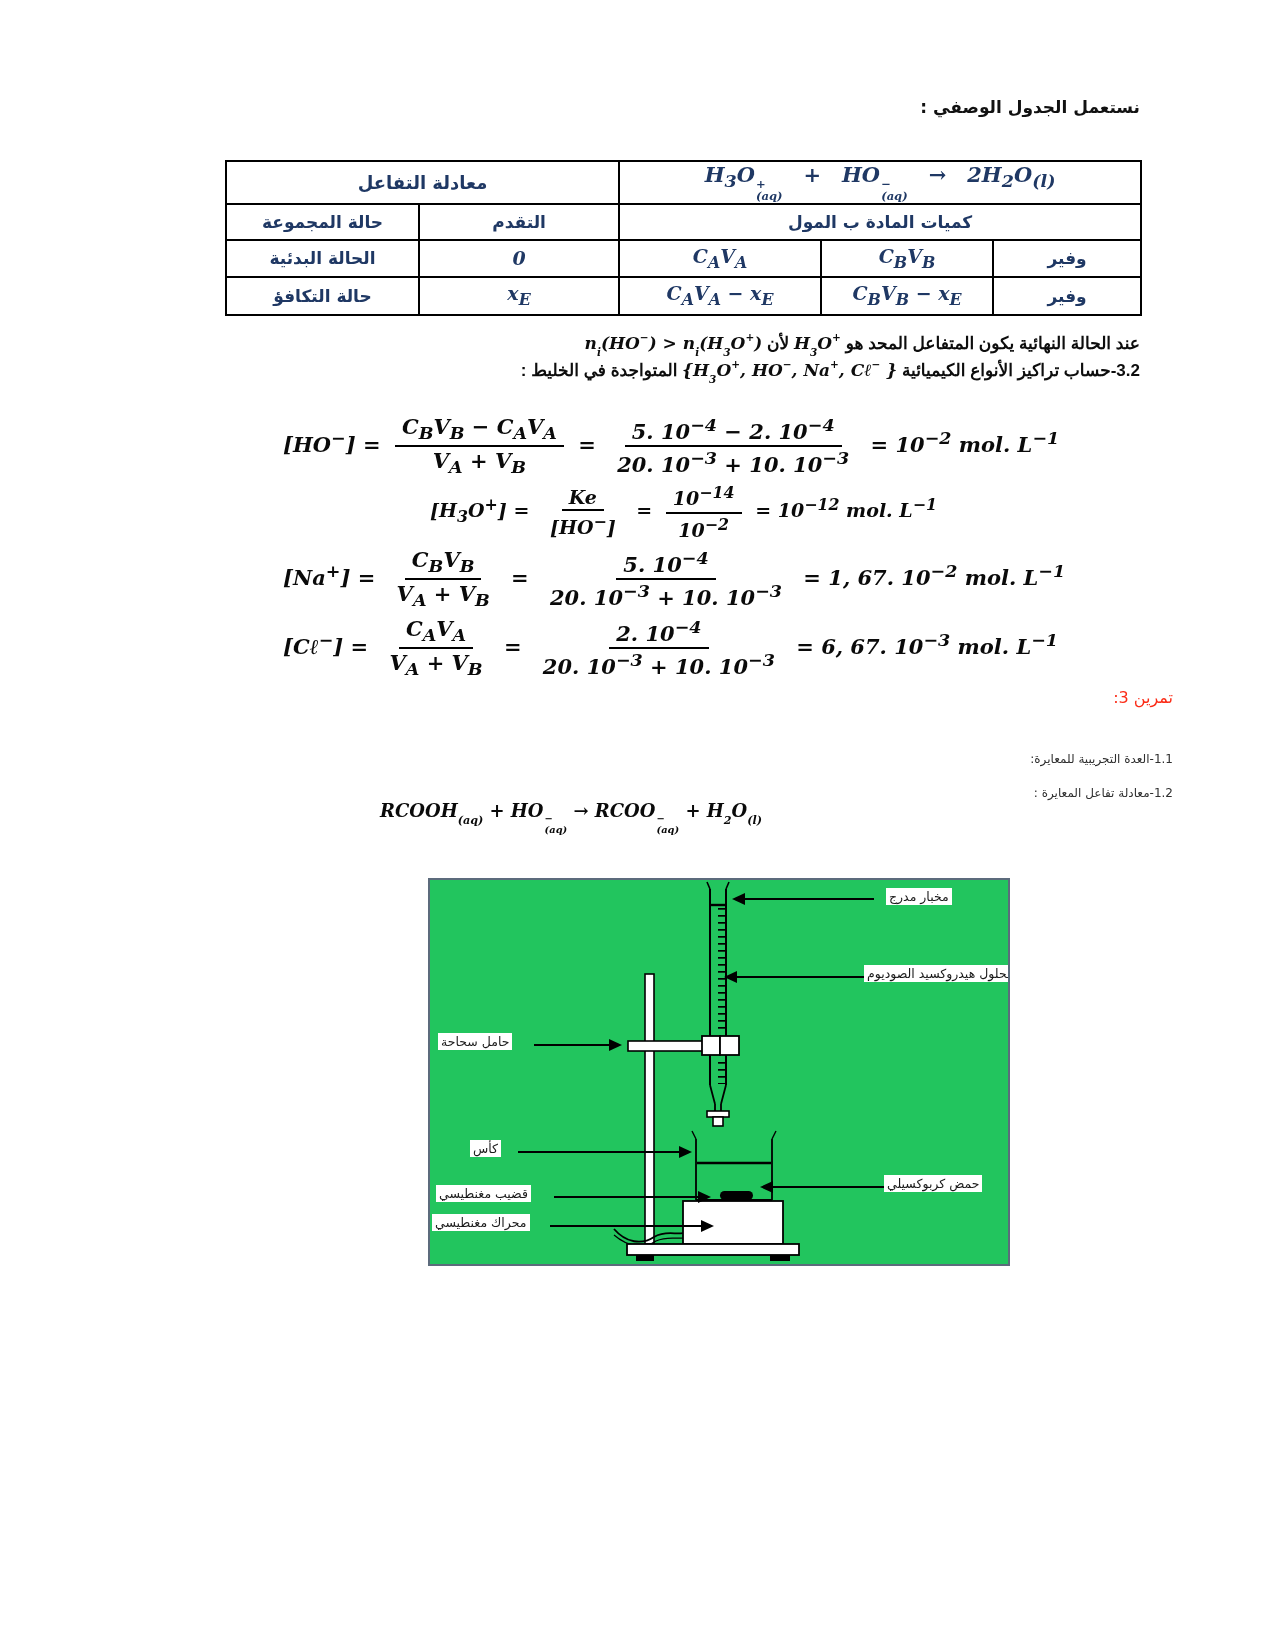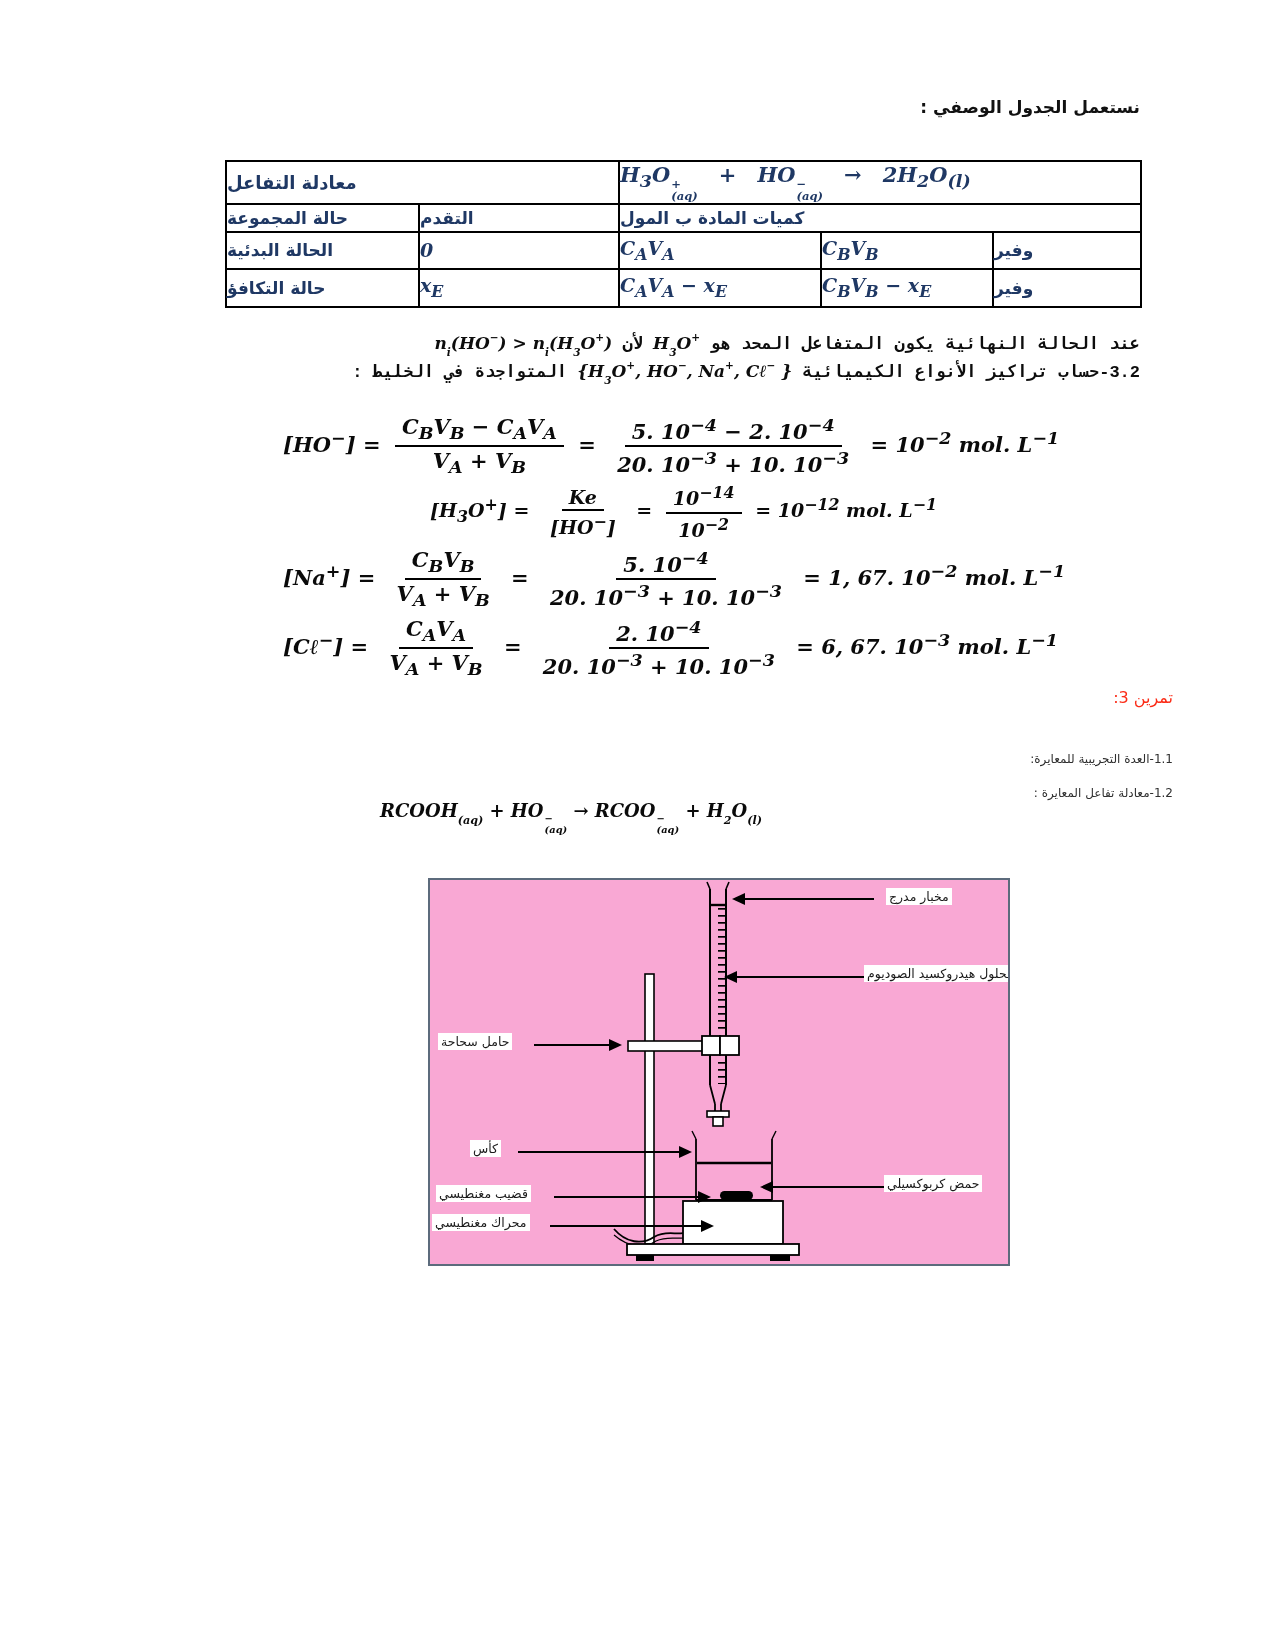--- a/index.html
+++ b/index.html
@@ -13,30 +13,30 @@
   .mrun{font-family:"DejaVu Serif",serif;font-style:italic;font-weight:bold;unicode-bidi:isolate;}
   .mrun sup,.mrun sub{font-size:0.62em;line-height:0;}
   .mrun sup{position:relative;top:-0.15em;}
   .mrun sub{position:relative;top:0.25em;}
   .frac{display:inline-flex;flex-direction:column;align-items:center;vertical-align:middle;
         margin:0 7px;line-height:1.2;}
   .frac .num{display:block;padding:0 7px 1px 7px;border-bottom:2.5px solid #000;white-space:nowrap;}
   .frac .den{display:block;padding:1px 7px 0 7px;white-space:nowrap;}
   .ss{display:inline-flex;flex-direction:column;align-items:flex-start;vertical-align:-0.55em;
       font-size:0.55em;line-height:1.05;margin-left:1px;}
-  .ar{font-family:Liberation Mono, monospace;font-style:normal;text-align:center;}
+  .ar{font-family:Liberation Sans, sans-serif;font-style:normal;text-align:center;}
 
   
   .page-title{position:absolute;top:97px;right:135px;font-size:17px;font-weight:bold;
               color:#111;direction:rtl;white-space:nowrap;}
 
   
   table.desc{position:absolute;left:225px;top:160px;border-collapse:collapse;table-layout:fixed;
              width:915px;}
-  table.desc td{border:2px solid #000;text-align:left;vertical-align:middle;
+  table.desc td{border:2px solid #000;text-align:center;vertical-align:middle;
                 color:#1f3864;font-weight:bold;font-size:17px;padding:0;}
   table.desc .mcell{font-family:"DejaVu Serif",serif;font-style:italic;font-size:19px;}
   table.desc .eqcell{font-family:"DejaVu Serif",serif;font-style:italic;font-size:21px;}
   table.desc .arcell{direction:rtl;}
 
   
   .notes{position:absolute;top:330px;right:135px;direction:rtl;text-align:right;
          font-size:17px;font-weight:bold;color:#0d0d0d;line-height:27px;white-space:nowrap;}
   .notes .mrun{font-size:17px;}
 
@@ -52,21 +52,21 @@
   .ex3-heading{position:absolute;top:688px;right:102px;direction:rtl;font-size:16px;
                white-space:nowrap;}
   .ex3-item{position:absolute;right:102px;direction:rtl;font-size:12px;color:#2f2f2f;
             white-space:nowrap;}
   .ex3-item.i1{top:752px;}
   .ex3-item.i2{top:786px;}
   .rcooh-eq{position:absolute;left:380px;top:800px;font-size:18px;white-space:nowrap;font-style:italic;}
 
   
   .diagram{position:absolute;left:428px;top:878px;width:578px;height:384px;
-           background:#f9a8d4;border:2px solid #5c6b7c;overflow:hidden;}
+           background:#22c55e;border:2px solid #5c6b7c;overflow:hidden;}
   .diagram svg{position:absolute;left:0;top:0;}
   .dlabel{position:absolute;font-size:12.5px;color:#1a1a1a;background:#fff;
           padding:1px 3px;white-space:nowrap;direction:rtl;z-index:3;}
 </style>
 </head>
 <body>
 
 <div class="page-title">نستعمل الجدول الوصفي :</div>
 
 <table class="desc">
@@ -81,21 +81,21 @@
       <tr style="height:42px">
     <td colspan="2" class="arcell" style="font-size: 18px; color: rgb(31, 56, 100);">معادلة التفاعل</td>
     <td colspan="3" class="eqcell" style="color: rgb(31, 56, 100);"><span>H</span><sub>3</sub><span>O</span><span class="ss">
             <span>+</span>
             <span>(aq)</span>
           </span><span>  +  HO</span><span class="ss">
             <span>−</span>
             <span>(aq)</span>
           </span><span>  →  2H</span><sub>2</sub><span>O</span><sub>(l)</sub></td>
   </tr>
-  <tr style="height:28px">
+  <tr style="height:36px">
     <td class="arcell" style="color: rgb(31, 56, 100);">حالة المجموعة</td>
     <td class="arcell" style="color: rgb(31, 56, 100);">التقدم</td>
     <td colspan="3" class="arcell" style="color: rgb(31, 56, 100);">كميات المادة ب المول</td>
   </tr>
   <tr style="height:37px">
     <td class="arcell" style="color: rgb(31, 56, 100);">الحالة البدئية</td>
     <td class="mcell" style="color: rgb(31, 56, 100);">0</td>
     <td class="mcell" style="color: rgb(31, 56, 100);"><span>C</span><sub>A</sub><span>V</span><sub>A</sub></td>
     <td class="mcell" style="color: rgb(31, 56, 100);"><span>C</span><sub>B</sub><span>V</span><sub>B</sub></td>
     <td class="arcell" style="color: rgb(31, 56, 100);">وفير</td>

